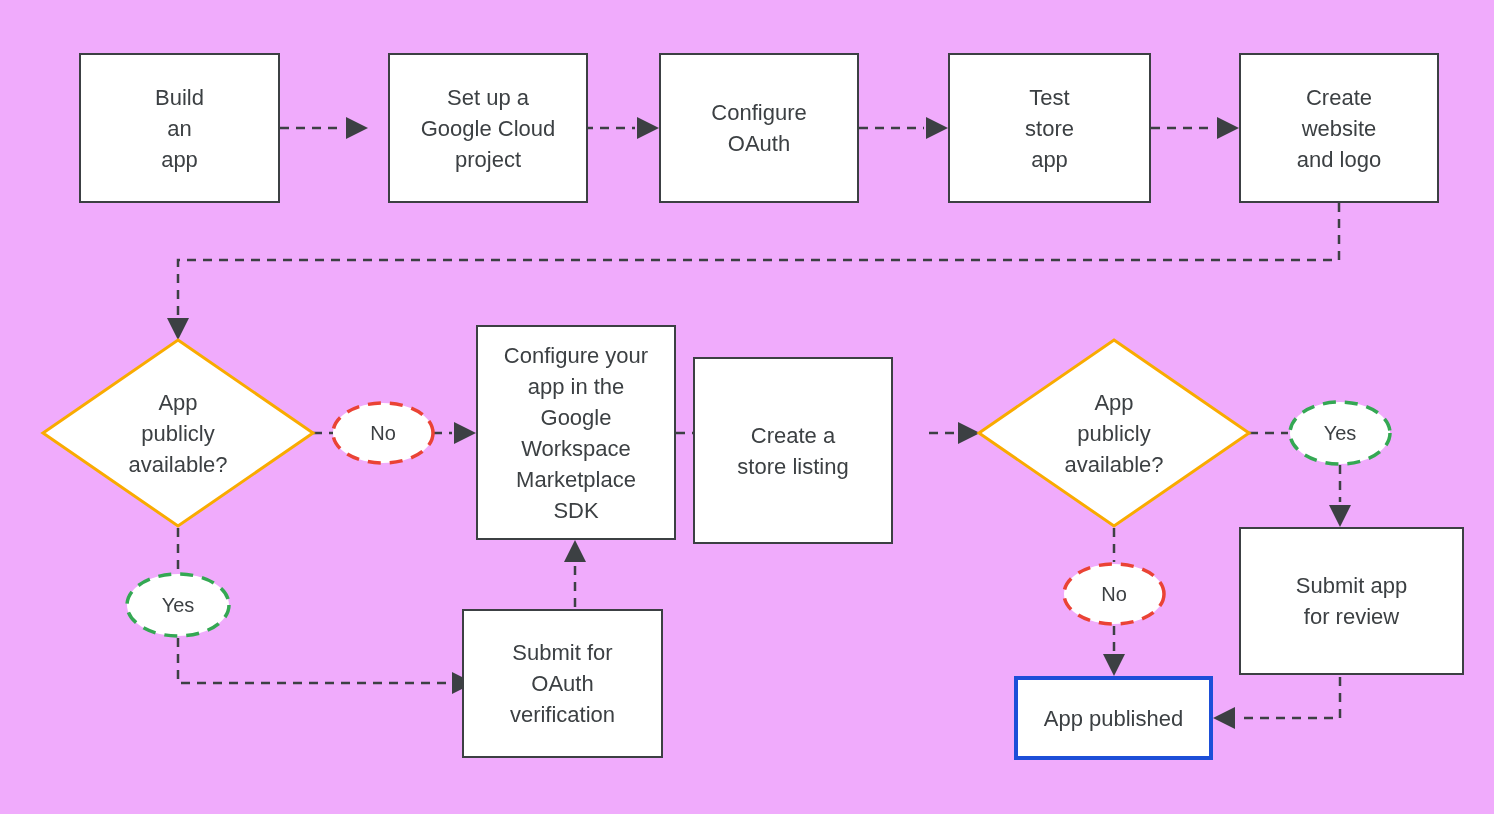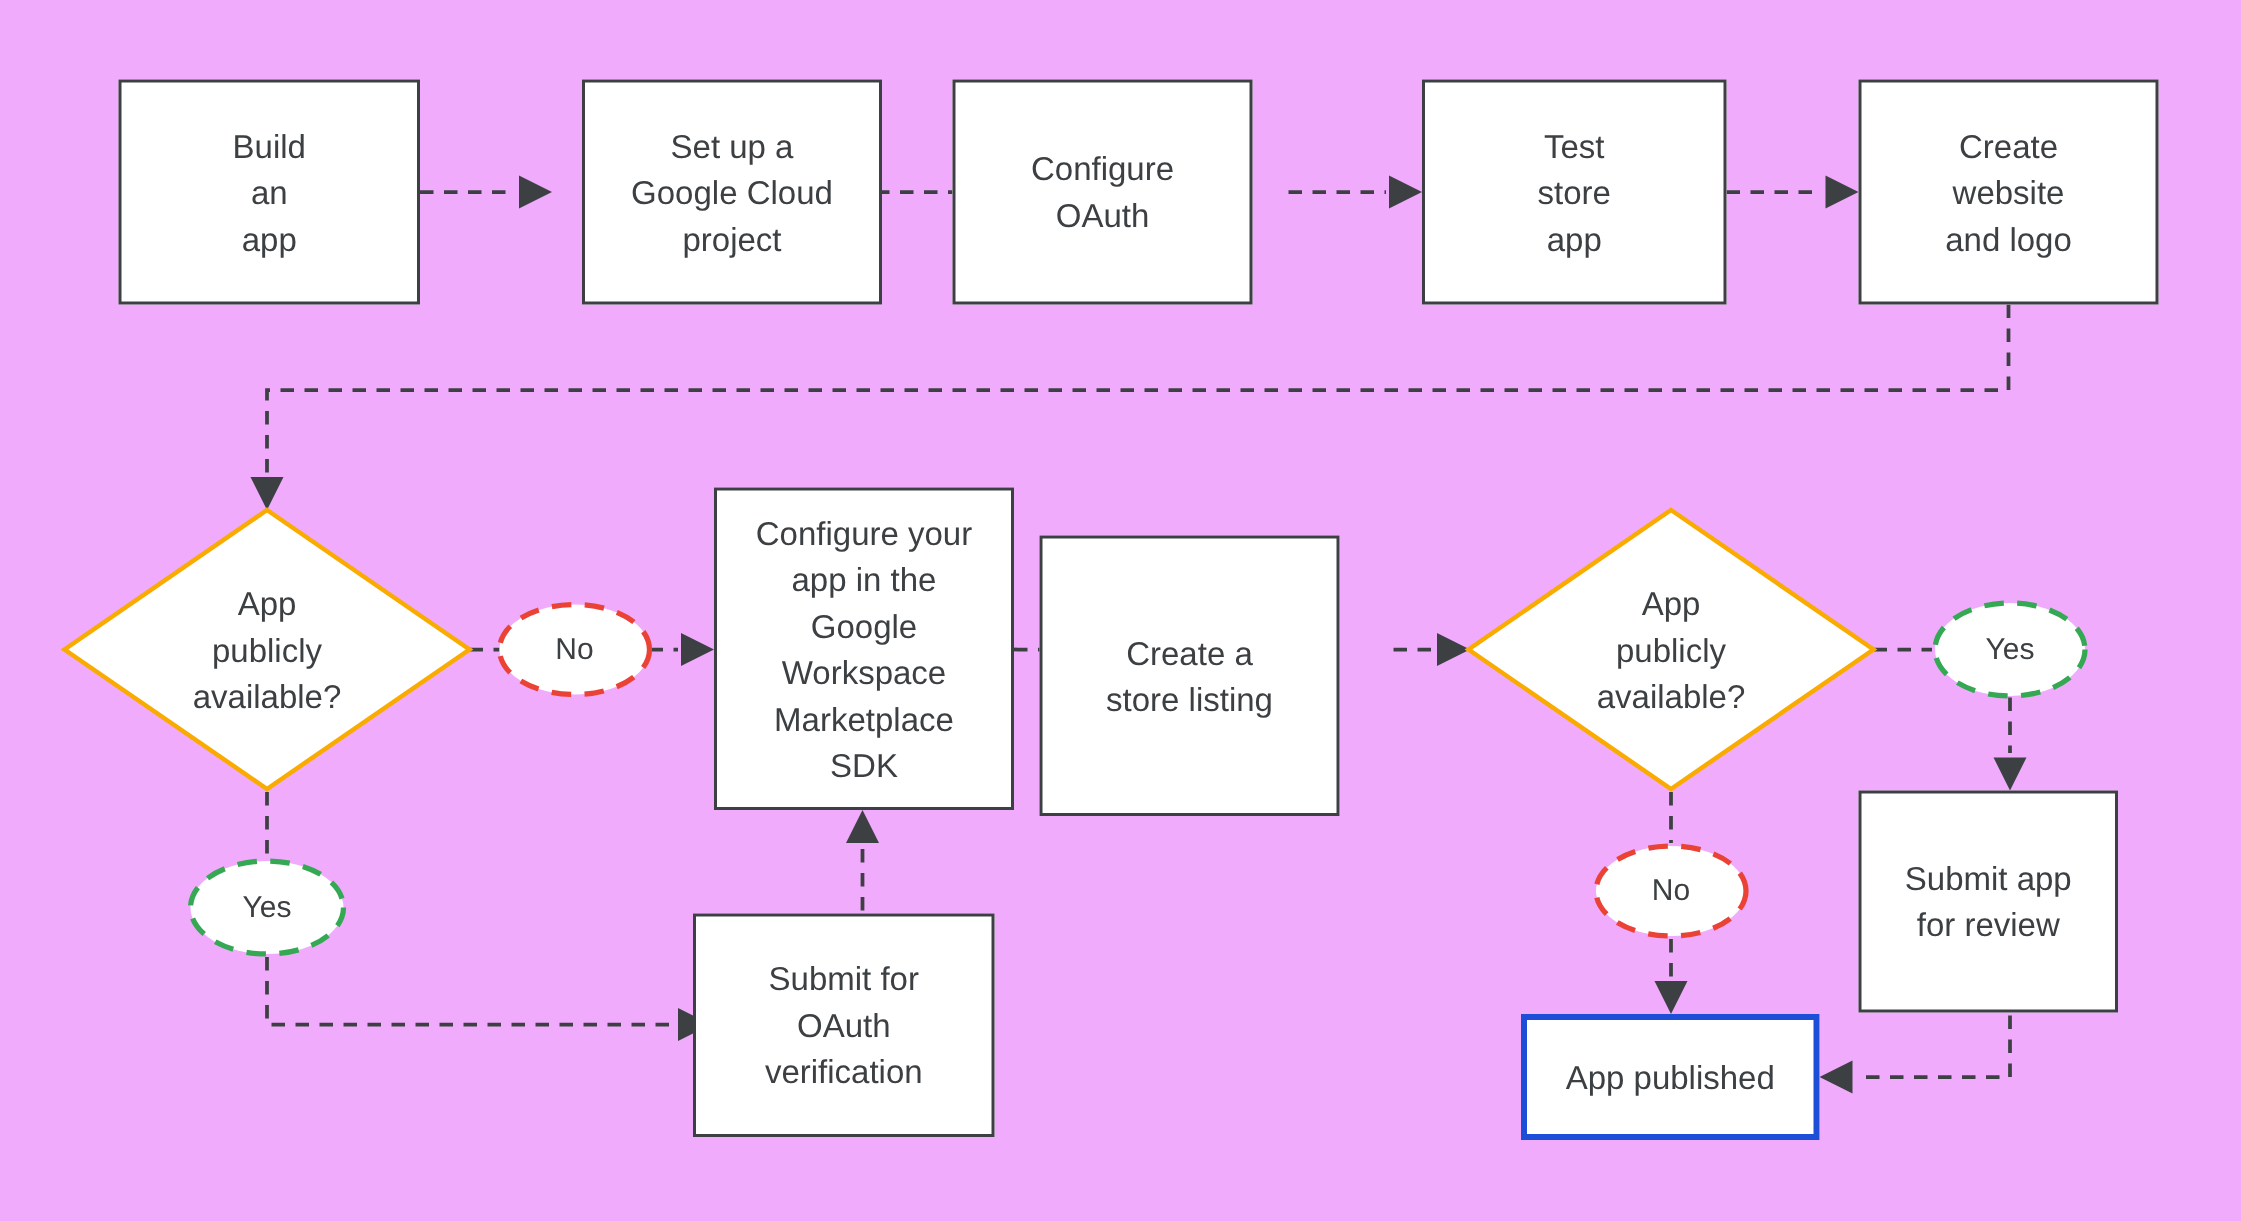--- a/index.html
+++ b/index.html
@@ -83,21 +83,21 @@
 an
 app</span>
   </div>
 
   <div class="node rect" style="left:388px;top:53px;width:200px;height:150px">
     <span class="lbl">Set up a
 Google Cloud
 project</span>
   </div>
 
-  <div class="node rect" style="left:635px;top:53px;width:200px;height:150px">
+  <div class="node rect" style="left:659px;top:53px;width:200px;height:150px">
     <span class="lbl">Configure
 OAuth</span>
   </div>
 
   <div class="node rect" style="left:948px;top:53px;width:203px;height:150px">
     <span class="lbl">Test
 store
 app</span>
   </div>
 
@@ -148,21 +148,21 @@
     <span class="lbl">Create a
 store listing</span>
   </div>
 
   <div class="node rect" style="left:462px;top:609px;width:201px;height:149px">
     <span class="lbl">Submit for
 OAuth
 verification</span>
   </div>
 
-  <div class="node rect" style="left:1239px;top:527px;width:173px;height:148px">
+  <div class="node rect" style="left:1239px;top:527px;width:225px;height:148px">
     <span class="lbl">Submit app
 for review</span>
   </div>
 
   <div class="node rect-green" style="left:1014px;top:676px;width:199px;height:84px">
     <span class="lbl">App published</span>
   </div>
 
 </div>
 

